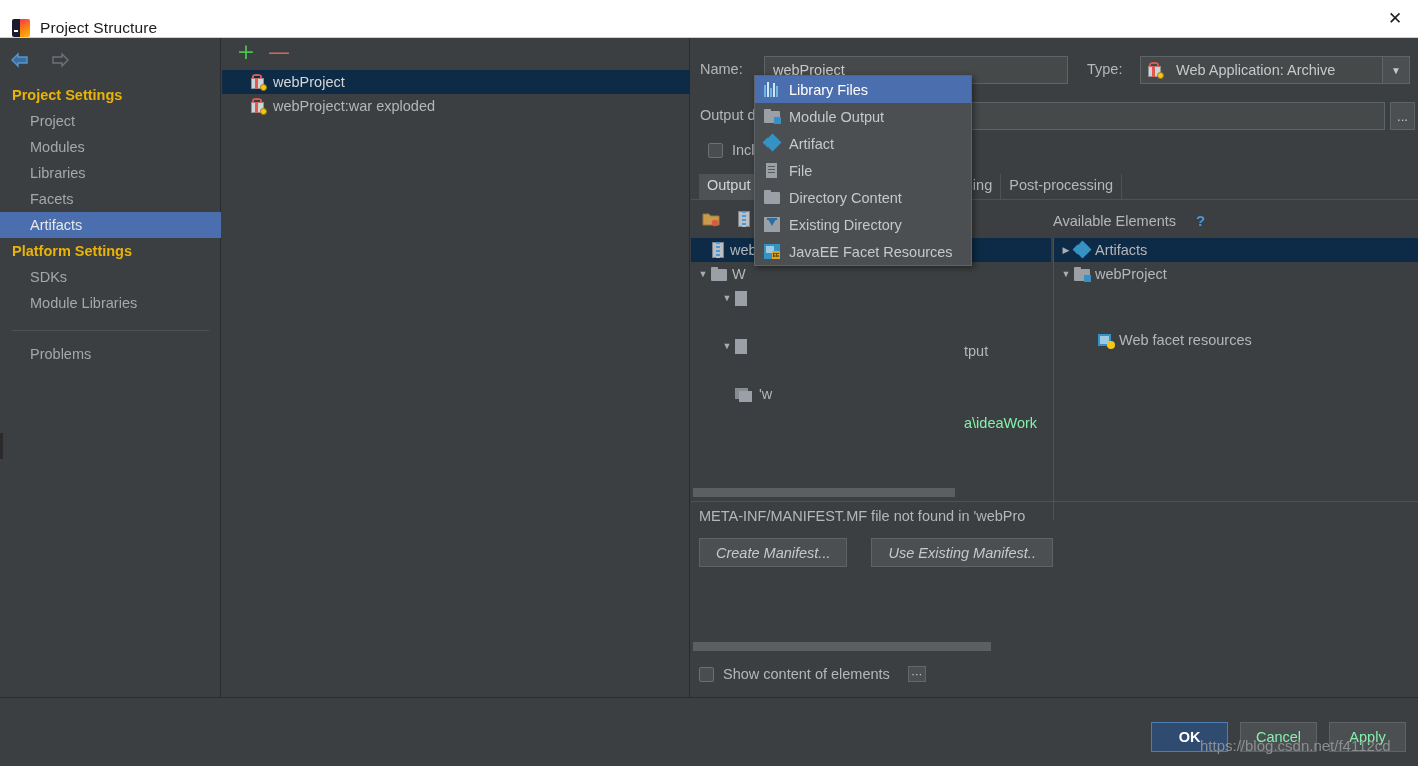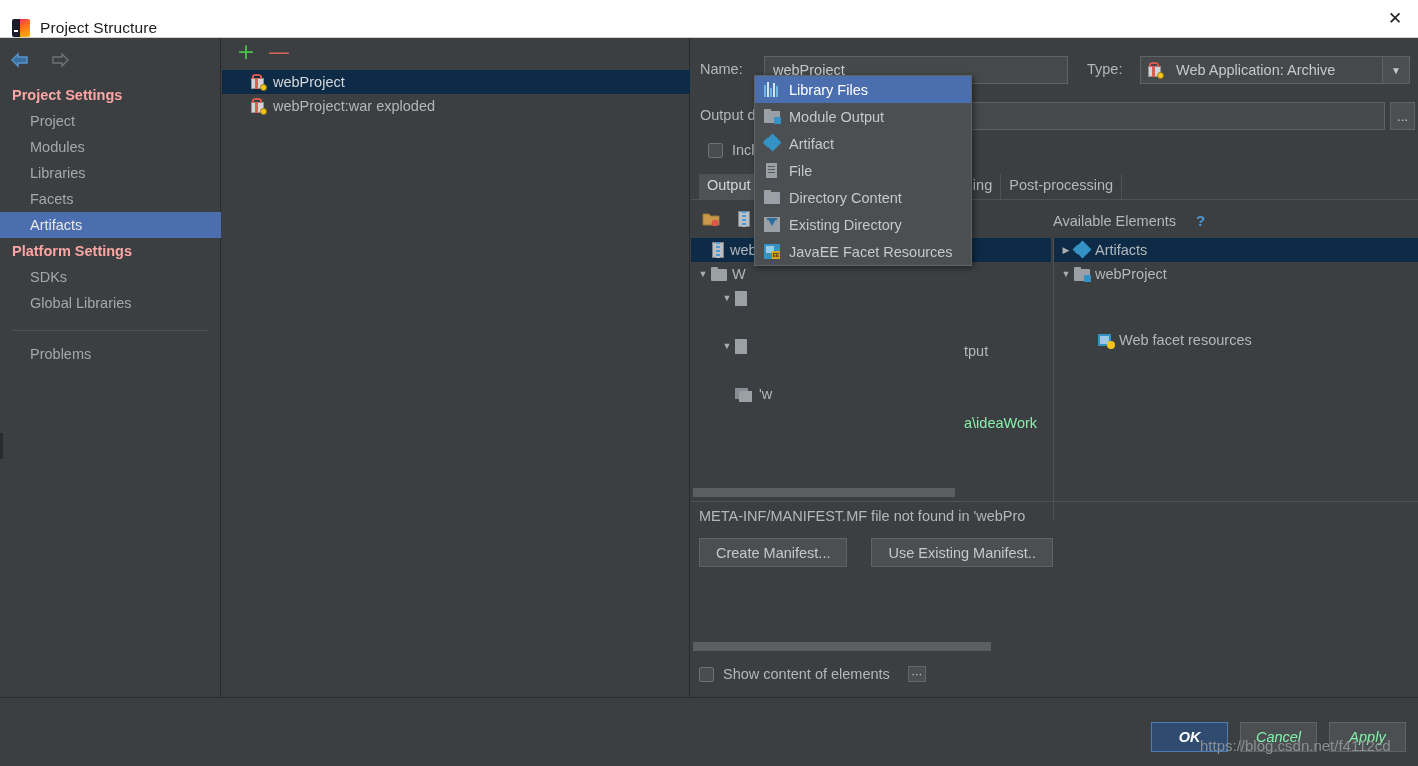--- a/index.html
+++ b/index.html
@@ -45,21 +45,21 @@
   
   .sidebar {
     position: absolute; left: 0; top: 38px; width: 221px; height: 659px;
     background: #3c3f41; border-right: 1px solid #2b2b2b;
   }
   .nav-arrows { position:absolute; left:8px; top:10px; display:flex; gap:16px; }
   .nav-arrow { width: 24px; height: 24px; display:flex; align-items:center; justify-content:center; cursor:pointer;}
   .nav-arrow svg { display:block; }
   .sb-list { position:absolute; left:0; top:44px; width:221px; }
   .sb-group {
-    font-size: 14.5px; font-weight: bold; color: #fca5a5;
+    font-size: 14.5px; font-weight: bold; color: #eab308;
     padding: 5px 0 5px 12px;
   }
   .sb-item {
     font-size: 14.5px; color: #a5a8ab;
     padding: 5px 0 5px 30px; cursor: pointer;
   }
   .sb-item.selected { background: #4b6eaf; color: #e8e8e8; }
   .sb-sep { height:1px; background:#4f5254; margin: 14px 12px 10px 12px; }
   .help-circle {
     position:absolute; left:22px; top:718px; width:29px; height:29px;
@@ -234,31 +234,31 @@
 
   .manifest-msg {
     position:absolute; left:8px; top:470px; font-size:14.5px; color:#b4b7ba;
     width:363px; overflow:hidden; white-space:nowrap;
   }
   .manifest-btns { position:absolute; left:8px; top:500px; display:flex; gap:24px; }
   .btn {
     background:#4b4f51; border:1px solid #5e6366; color:#c6c9cc;
     font-size:14.5px; font-family:"Liberation Sans", sans-serif;
     height:29px; padding:0 16px; cursor:pointer;
-    display:flex; align-items:center; justify-content:center;
+    display:flex; align-items:center; justify-content:center;font-style:italic;
   }
 
   .show-content { position:absolute; left:8px; top:628px; display:flex; align-items:center; gap:9px; cursor:pointer;}
   .show-more {
     margin-left:9px; width:18px; height:16px; background:#4b4f51; border:1px solid #62676a;
     color:#c6c9cc; font-size:11px; display:flex; align-items:center; justify-content:center; cursor:pointer;
   }
 
   
-  .bottombar { position:absolute; left:0; top:697px; width:1418px; height:69px; background:#3c3f41; border-top:1px solid #2b2b2b;font-style:italic;}
+  .bottombar { position:absolute; left:0; top:697px; width:1418px; height:69px; background:#3c3f41; border-top:1px solid #2b2b2b;}
   .dlg-buttons { position:absolute; right:12px; top:24px; display:flex; gap:12px; }
   .dlg-btn {
     min-width:77px; height:30px; background:#4b4f51; border:1px solid #5e6366;
     color:#86efac; font-size:14.5px; display:flex; align-items:center; justify-content:center;
     cursor:pointer; font-family:"Liberation Sans", sans-serif;
   }
   .dlg-btn.default { background:#2f4b70; border:1px solid #4e7cb5; color:#ffffff; font-weight:bold;}
   .watermark {
     position:absolute; left:1200px; top:737px; font-size:15px; color:#8f9396;
     opacity:.95; white-space:nowrap; font-family:"Liberation Sans", sans-serif;
@@ -298,21 +298,21 @@
     </div>
     <div class="sb-list" id="sb-list">
         <div class="sb-group">Project Settings</div>
         <div class="sb-item">Project</div>
         <div class="sb-item">Modules</div>
         <div class="sb-item">Libraries</div>
         <div class="sb-item">Facets</div>
         <div class="sb-item selected">Artifacts</div>
         <div class="sb-group">Platform Settings</div>
         <div class="sb-item">SDKs</div>
-        <div class="sb-item">Global Libraries</div>
+        <div class="sb-item">Module Libraries</div>
         <div class="sb-sep"></div>
         <div class="sb-item">Problems</div>
       </div>
     <div class="help-circle">
       <span>?</span>
     </div>
   </div>
 
   <div class="artifacts-col">
     <div class="art-toolbar">

